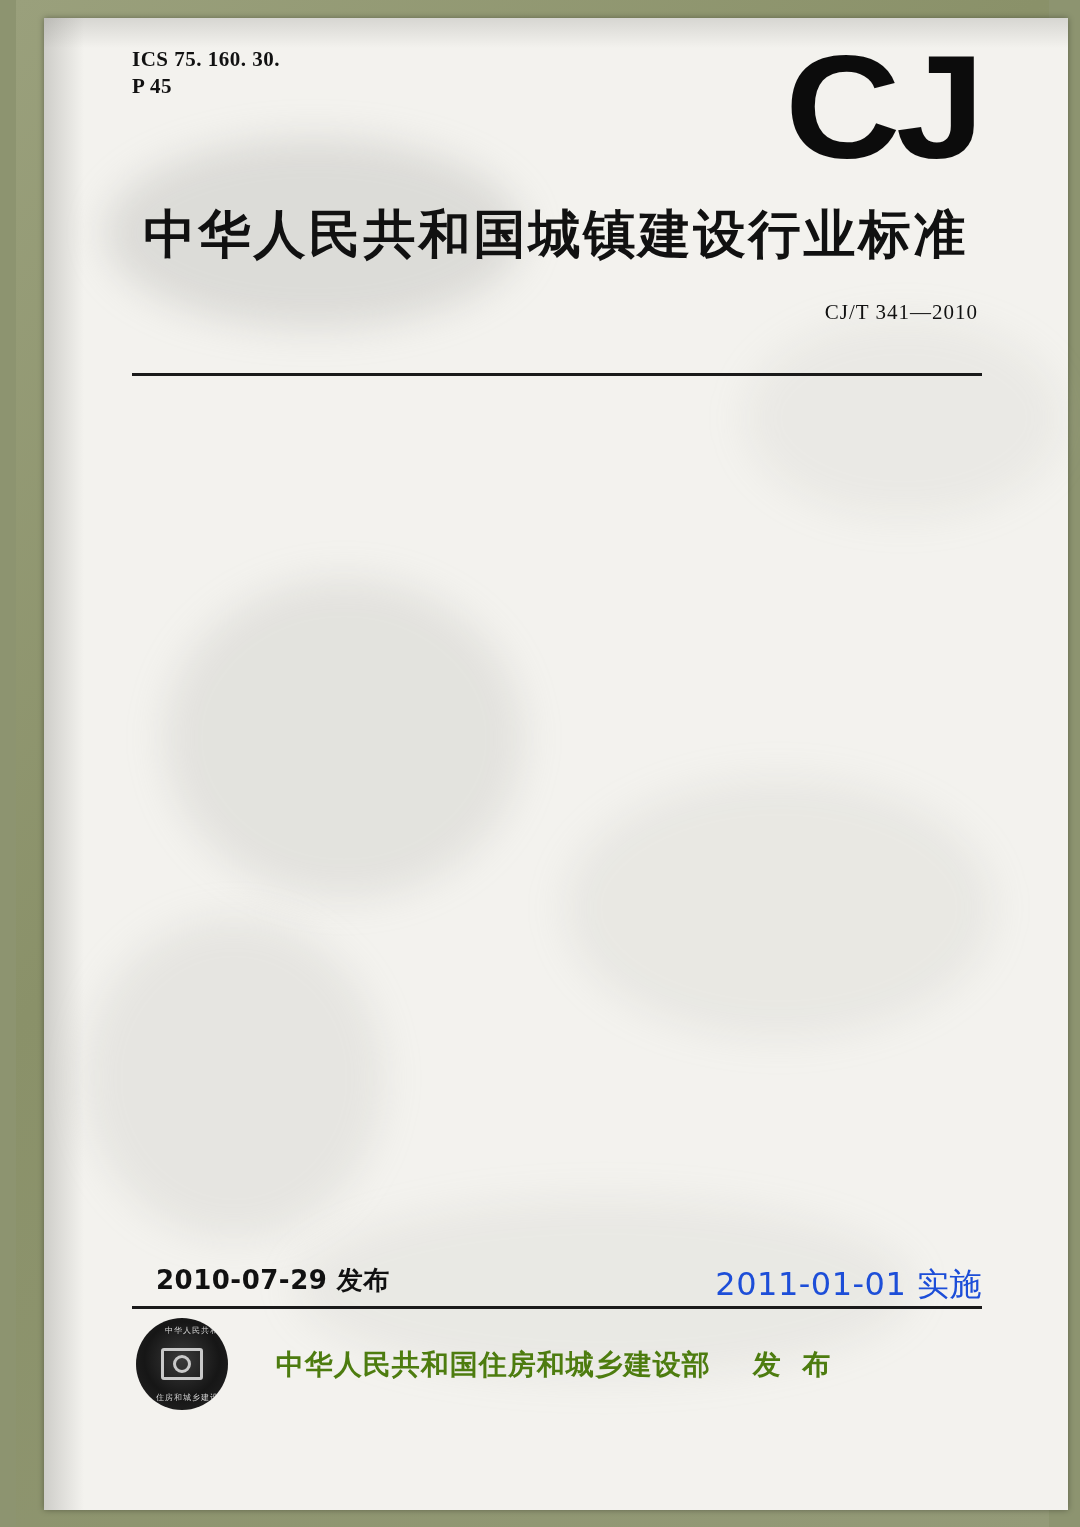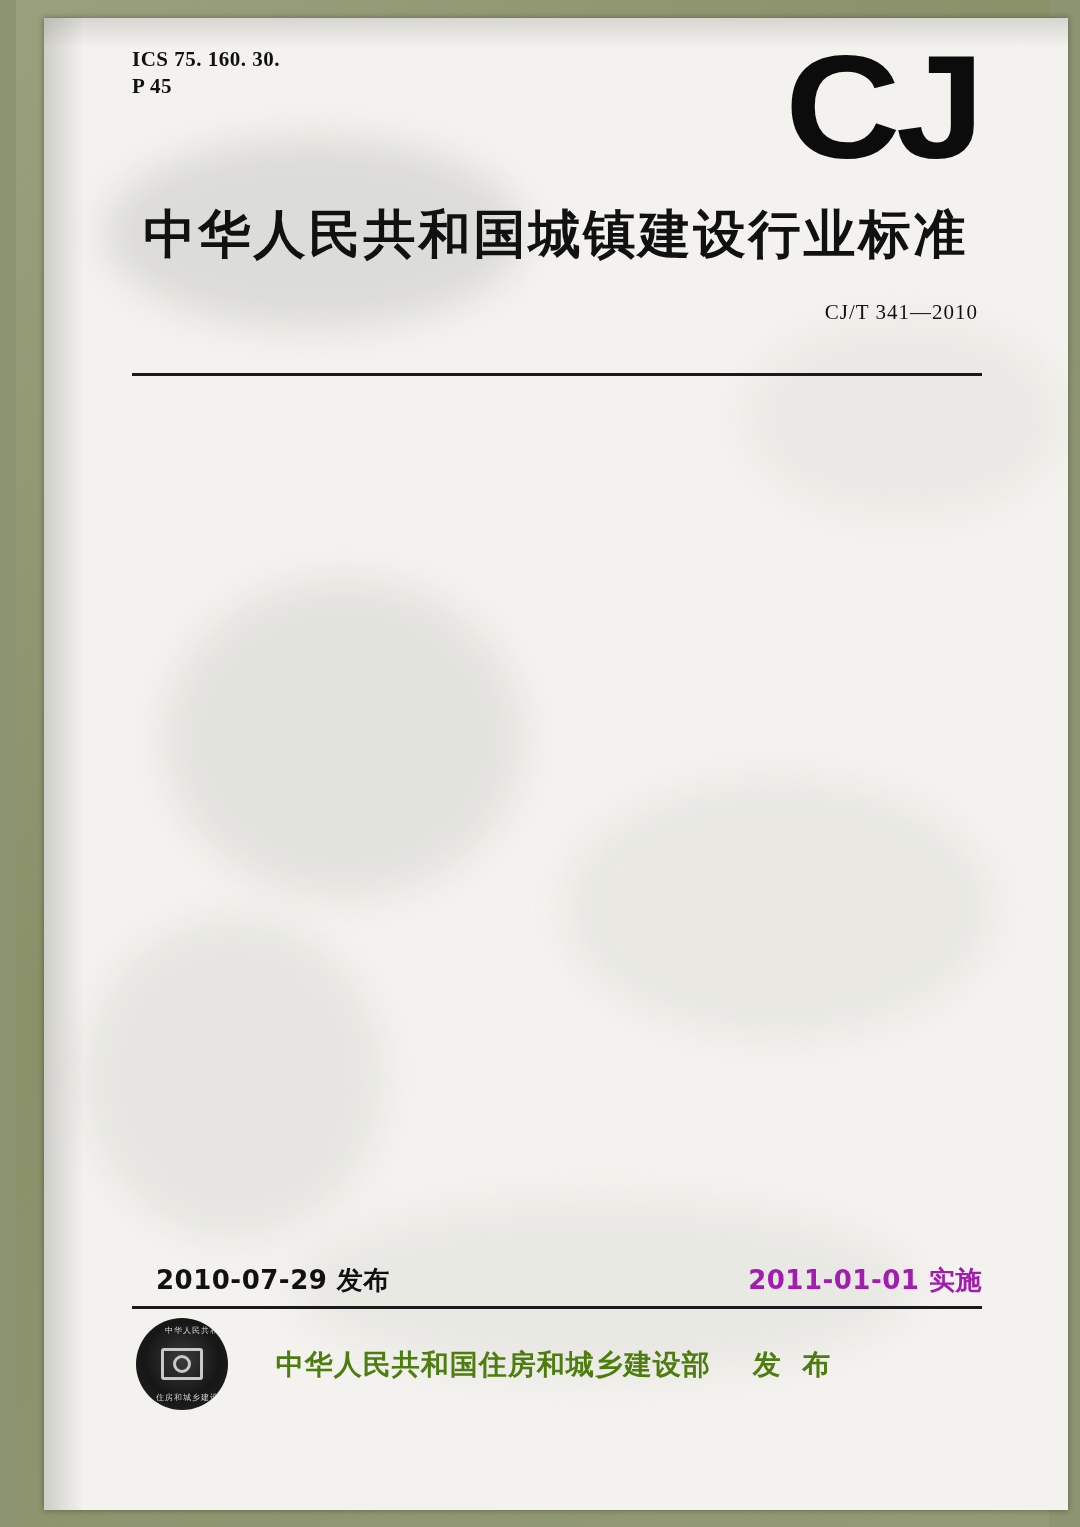--- a/index.html
+++ b/index.html
@@ -158,23 +158,23 @@
     font-weight: bold;
     font-size: 26px;
     color: #111;
     letter-spacing: 0.5px;
     margin-left: 24px;
   }
   .effective-date {
     position: absolute;
     right: 0; top: 0;
     font-family: "DejaVu Sans", sans-serif;
-    font-weight: bold;
-    font-size: 26px;
-    color: #a21caf;
+    font-weight: normal;
+    font-size: 32px;
+    color: #1d4ed8;
     letter-spacing: 0.5px;
   }
   .footer-rule {
     position: absolute;
     left: 88px;
     top: 1288px;
     width: 850px;
     height: 3px;
     background: #1a1a1a;
   }

